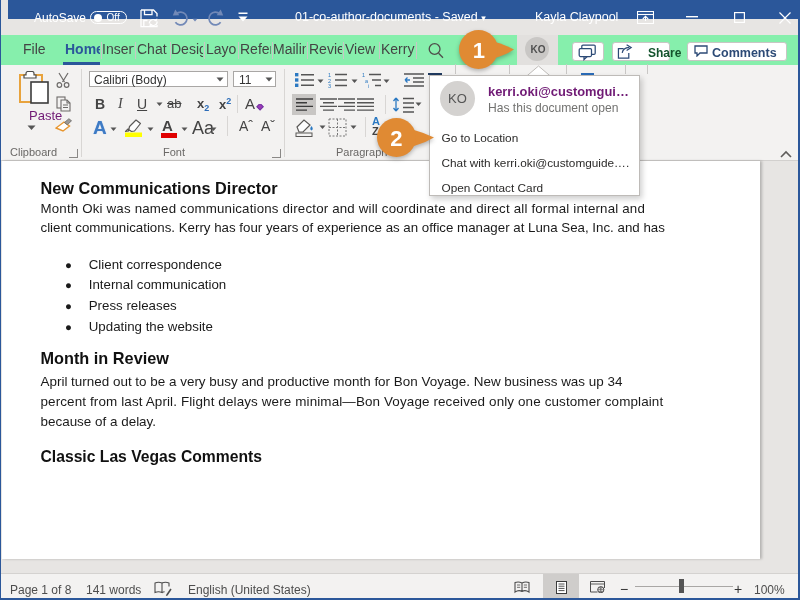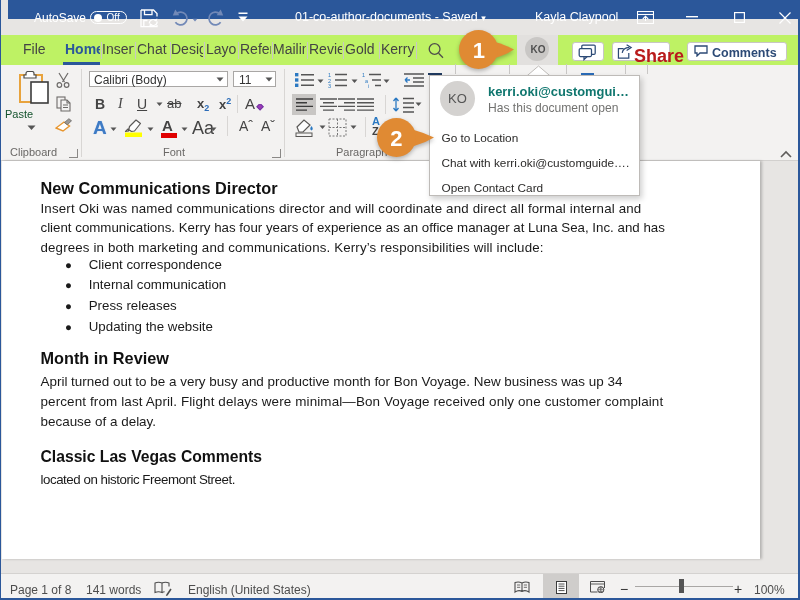--- a/index.html
+++ b/index.html
@@ -7,21 +7,21 @@
 .abs{position:absolute}
 
 #titlebar{position:absolute;left:8px;top:0;width:800px;height:19px;background:#2b579a;color:#fff}
 #autosave{position:absolute;left:26px;top:10.5px;font-size:12px;color:#fff}
 #toggle{position:absolute;left:82px;top:11px;width:37px;height:13px;border:1px solid #fff;border-radius:7.5px}
 #toggle .knob{position:absolute;left:2.5px;top:1.5px;width:8px;height:8px;border-radius:50%;background:#fff}
 #toggle .lbl{position:absolute;left:15.5px;top:0px;font-size:10px;color:#fff}
 #title{position:absolute;left:287px;top:10px;font-size:12.5px;color:#fff}
 #kayla{position:absolute;left:527px;top:10px;font-size:12.5px;color:#fff}
 
-#tabsrow{position:absolute;left:1px;top:35px;width:798px;height:30px;background:#bef264}
+#tabsrow{position:absolute;left:1px;top:35px;width:798px;height:30px;background:#86efac}
 .tab{position:absolute;top:5.5px;height:19px;font-size:14px;color:#444;overflow:hidden;white-space:nowrap}
 .tsep{position:absolute;top:7px;height:17px;width:1px;background:#c9c7c5}
 #hometab{color:#2b579a;font-weight:700}
 #homeline{position:absolute;left:63px;top:61.5px;width:36.5px;height:3px;background:#2b579a}
 
 #ribbon{position:absolute;left:1px;top:65px;width:798px;height:96px;background:#f3f2f1;border-bottom:1px solid #d2d0ce}
 .gsep{position:absolute;top:4px;height:88px;width:1px;background:#d8d6d4}
 .glabel{position:absolute;top:81px;font-size:11px;color:#6a6866}
 .icn{color:#444}
 .combo{position:absolute;background:#fff;border:1px solid #a9a7a5;font-size:12px;color:#333}
@@ -90,21 +90,21 @@
 <div id="tabsrow">
   <div class="tab" style="left:22px;width:34px">File</div>
   <div class="tab" id="hometab" style="left:64px;width:34.5px">Home</div>
   <div class="tab" style="left:101px;width:32px">Insert</div>
   <div class="tab" style="left:136px;width:31.5px">Chat</div>
   <div class="tab" style="left:170px;width:31.5px">Design</div>
   <div class="tab" style="left:205px;width:31px">Layout</div>
   <div class="tab" style="left:239px;width:30.5px">References</div>
   <div class="tab" style="left:272px;width:33px">Mailings</div>
   <div class="tab" style="left:308px;width:33px">Review</div>
-  <div class="tab" style="left:344px;width:33px">Gold</div>
+  <div class="tab" style="left:344px;width:33px">View</div>
   <div class="tab" style="left:380px;width:34px">Kerry</div>
     <div class="tsep" style="left:99.5px"></div>
     <div class="tsep" style="left:134px"></div>
     <div class="tsep" style="left:168.5px"></div>
     <div class="tsep" style="left:202.5px"></div>
     <div class="tsep" style="left:237px"></div>
     <div class="tsep" style="left:270.5px"></div>
     <div class="tsep" style="left:306px"></div>
     <div class="tsep" style="left:342px"></div>
     <div class="tsep" style="left:378px"></div>
@@ -112,21 +112,21 @@
 </div>
 <div id="homeline"></div>
 
 <div id="ribbon">
 
   <svg class="abs" style="left:17px;top:6px" width="32" height="34" viewBox="0 0 32 34">
     <rect x="2" y="4" width="22" height="27" fill="none" stroke="#e8a33d" stroke-width="2"></rect>
     <path d="M8 4 v-1.5 a2 2 0 0 1 2 -2 h4 a2 2 0 0 1 2 2 v1.5 h2 v3 h-12 v-3z" fill="#fff" stroke="#4a4a4a" stroke-width="1.2"></path>
     <rect x="13" y="11" width="17" height="21" fill="#fff" stroke="#3b3b3b" stroke-width="1.6"></rect>
   </svg>
-  <div class="abs" style="left:4px;top:43px;font-size:11px;color:#14532d">Paste</div>
+  <div class="abs" style="left:28px;top:43px;font-size:13px;color:#701a75">Paste</div>
   <svg class="abs" style="left:26px;top:60px" width="9" height="6" viewBox="0 0 9 6">
       <path d="M0.5 0.5 l4 4.5 4 -4.5z" fill="#555"></path>
     </svg>
 
   <svg class="abs" style="left:55px;top:7px" width="15" height="17" viewBox="0 0 15 17" fill="none" stroke="#6d6b69" stroke-width="1.2">
     <path d="M3 1 l5.5 9 M12 1 L6.5 10"></path>
       <circle cx="3.4" cy="13" r="2.3"></circle>
       <circle cx="10.6" cy="13" r="2.3"></circle>
   </svg>
 
@@ -316,62 +316,60 @@
   <path d="M5 1 a1.2 1.2 0 0 0 -1.2 1.2 v2"></path>
   <rect x="1.2" y="4.5" width="12.3" height="8" rx="1.2"></rect>
   <path d="M6 12.5 v3 l3.2 -3"></path>
 </svg>
 <div class="abs" style="left:612px;top:41.5px;width:58px;height:19px;background:#fff;border:1px solid #c8c6c4;border-radius:3px"></div>
 <svg class="abs" style="left:616.5px;top:43.5px" width="17" height="16" viewBox="0 0 18 17" fill="none" stroke="#2c4a76" stroke-width="1.3">
   <path d="M12.5 9.5 v5.5 h-11 v-10 h5.5"></path>
   <path d="M5.5 9.5 q0.8 -5.2 7.5 -5.8" fill="none"></path>
   <path d="M10.2 0.8 l4.8 3 -4.8 3" fill="none"></path>
 </svg>
-<div class="abs" style="left:634px;top:45.5px;font-size:18px;font-weight:700;color:#b91c1c">Share</div>
+<div class="abs" style="left:648px;top:45.5px;font-size:12px;font-weight:700;color:#14532d">Share</div>
 <div class="abs" style="left:687px;top:41.5px;width:100px;height:19px;background:#fff;border:1px solid #c8c6c4;border-radius:3px"></div>
 <svg class="abs" style="left:694px;top:45px" width="14" height="12" viewBox="0 0 14 12" fill="none" stroke="#2c4a76" stroke-width="1.3">
   <path d="M1 1 h12 v7 h-7 l-3 3 v-3 h-2 z"></path>
 </svg>
 <div class="abs" style="left:712px;top:45.5px;font-size:12.5px;font-weight:700;color:#2c4a76">Comments</div>
 
 <div id="docarea">
   <div id="page"></div>
 </div>
 <div class="h" style="left:40.5px;top:180.2px">New Communications Director</div>
 <div class="p" style="left:40.5px;top:198.6px;line-height:19.5px">
-    <span style="display:block;letter-spacing:.18px">Insert Oki was named communications director and will coordinate and direct all formal internal and</span>
+    <span style="display:block;letter-spacing:.18px">Month Oki was named communications director and will coordinate and direct all formal internal and</span>
     <span style="display:block">client communications. Kerry has four years of experience as an office manager at Luna Sea, Inc. and has</span>
-    <span style="display:block;letter-spacing:.15px">degrees in both marketing and communications. Kerry’s responsibilities will include:</span>
   </div>
 <div class="p" style="left:65px;top:254.6px;line-height:19.8px"><span style="font-size:11.5px">●</span><span style="display:inline-block;width:16.8px"></span>Client correspondence<br><span style="font-size:11.5px">●</span><span style="display:inline-block;width:16.8px"></span>Internal communication<br><span style="font-size:11.5px">●</span><span style="display:inline-block;width:16.8px"></span>Press releases<br><span style="font-size:11.5px">●</span><span style="display:inline-block;width:16.8px"></span>Updating the website</div>
 <div class="h" style="left:40.5px;top:349.8px">Month in Review</div>
 <div class="p" style="left:40.5px;top:372.3px;line-height:20px;font-size:13.45px">
     <span style="display:block">April turned out to be a very busy and productive month for Bon Voyage. New business was up 34</span>
     <span style="display:block;letter-spacing:.12px">percent from last April. Flight delays were minimal—Bon Voyage received only one customer complaint</span>
     <span style="display:block">because of a delay.</span>
   </div>
 <div class="h" style="left:40.5px;top:448.6px;font-size:15.7px">Classic Las Vegas Comments</div>
 <div class="p" style="left:40.5px;top:470.1px;line-height:20.1px">
-    <span style="display:block;letter-spacing:-.45px">located on historic Freemont Street.</span>
   </div>
 
 <div class="abs" style="left:454.5px;top:64.3px;width:1px;height:10.2px;background:#c9c7c5"></div>
 <div class="abs" style="left:509px;top:64.3px;width:1px;height:10.2px;background:#c9c7c5"></div>
 <div class="abs" style="left:565.5px;top:64.3px;width:1px;height:10.2px;background:#c9c7c5"></div>
 <div class="abs" style="left:624.5px;top:64.3px;width:1px;height:10.2px;background:#c9c7c5"></div>
 <div class="abs" style="left:647px;top:64.3px;width:1px;height:10.2px;background:#c9c7c5"></div>
 <div class="abs" style="left:428px;top:72.8px;width:14px;height:2.2px;background:#1f3a5f"></div>
 <div class="abs" style="left:581px;top:72.8px;width:13px;height:2.2px;background:#2b6cb8"></div>
 <div id="notch"><svg width="30" height="13" viewBox="0 0 30 13">
       <path d="M1 12.5 L14.5 1 L28 12.5" fill="#fff" stroke="#bebbb8" stroke-width="1"></path>
     </svg></div>
 <div id="popup"></div>
 <div class="abs" style="left:440px;top:80.5px;width:35px;height:35px;border-radius:50%;background:#d4d2d0"></div>
 <div class="abs" style="left:448px;top:91px;font-size:13px;color:#555">KO</div>
-<div class="abs" style="left:488px;top:84.3px;font-size:12.9px;font-weight:700;color:#0f766e">kerri.oki@customgui…</div>
+<div class="abs" style="left:488px;top:84.3px;font-size:12.9px;font-weight:700;color:#701a75">kerri.oki@customgui…</div>
 <div class="abs" style="left:488px;top:100.9px;font-size:12.1px;color:#727270">Has this document open</div>
 <div class="abs" style="left:441.5px;top:131.2px;font-size:11.8px;color:#2b2a29">Go to Location</div>
 <div class="abs" style="left:441.5px;top:156.2px;font-size:11.8px;color:#2b2a29">Chat with kerri.oki@customguide….</div>
 <div class="abs" style="left:441.5px;top:181.2px;font-size:11.8px;color:#2b2a29">Open Contact Card</div>
 
 <svg class="abs" style="left:458px;top:30px;filter:drop-shadow(0 2px 2px rgba(0,0,0,.28))" width="58" height="40" viewBox="0 0 58 40">
   <path d="M37 12 Q48 15 56 19.5 Q48 25 37 28z" fill="#e08a33"></path>
   <circle cx="20.5" cy="19.5" r="19.5" fill="#e08a33"></circle>
   <text x="14.8" y="27.5" font-size="22" font-weight="bold" fill="#fff" font-family="Liberation Sans">1</text>
 </svg>

